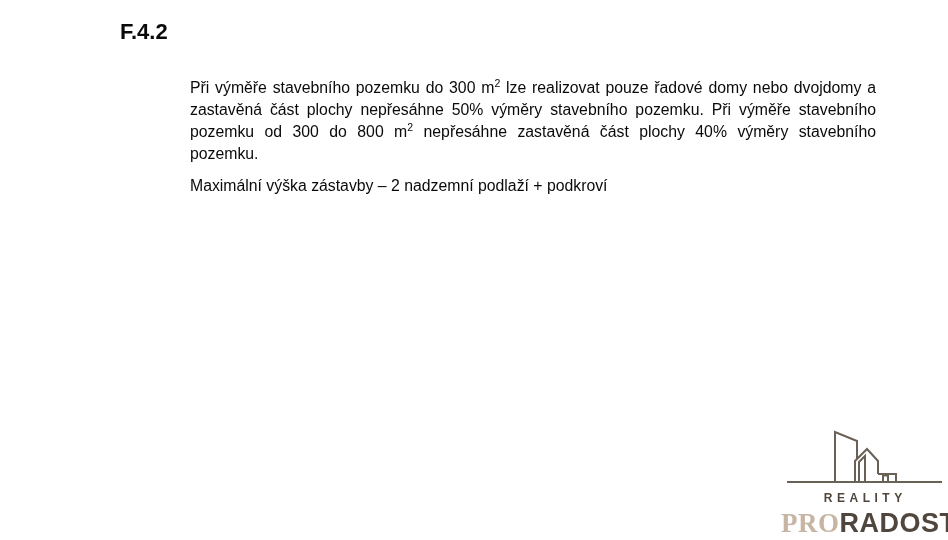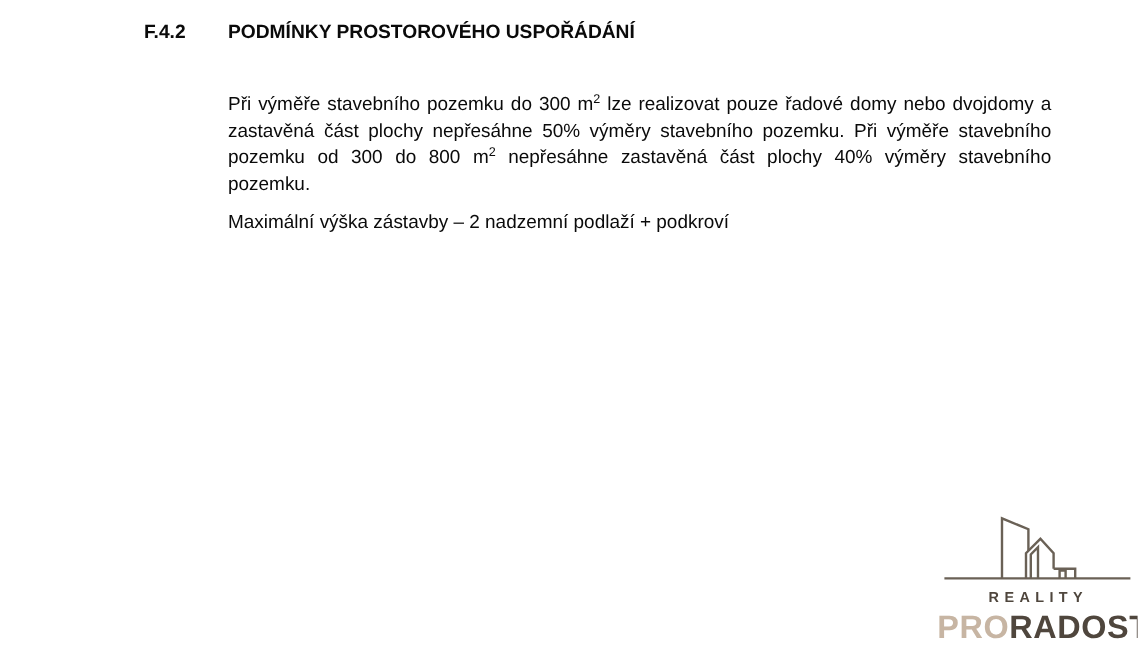--- a/index.html
+++ b/index.html
@@ -11,21 +11,21 @@
   }
   .page {
     position: relative;
     width: 948px; height: 540px;
     background: #ffffff;
     overflow: hidden;
   }
   .heading {
     position: absolute; left: 120px; top: 19px;
     display: flex;
-    font-weight: 700; font-size: 16px;
+    font-weight: 700; font-size: 22px;
     color: #0a0a0a;
     white-space: nowrap;
   }
   .heading-num { flex: 0 0 70px; width: 70px; }
   .content {
     position: absolute; left: 190px; top: 41px; width: 686px;
     font-size: 15.8px; line-height: 22px;
     text-align: justify;
     color: #0a0a0a;
     margin-top: 36px;
@@ -55,30 +55,29 @@
     color: var(--logo-dark, #4f463d);
     white-space: nowrap;
   }
   .logo-line2 {
     font-size: 27px; font-weight: 700;
     letter-spacing: 0.5px;
     line-height: 29px;
     color: var(--logo-dark, #4f463d);
     white-space: nowrap;
   }
-  .logo-accent { color: var(--logo-accent, #c7b5a3); }
+  .logo-accent { color: var(--logo-accent, #c7b5a3); font-family: Liberation Serif, serif; }
 </style>
 </head>
 <body>
 
 <div class="page">
 
   <div class="heading">
     <span class="heading-num">F.4.2</span>
-    <span class="heading-title">PODMÍNKY PROSTOROVÉHO USPOŘÁDÁNÍ</span>
   </div>
 
   <div class="content">
       <p><span>Při výměře stavebního pozemku do 300 m</span><sup>2</sup><span> lze realizovat pouze řadové domy nebo dvojdomy  a zastavěná část plochy nepřesáhne 50% výměry stavebního pozemku. Při výměře stavebního pozemku od 300 do 800 m</span><sup>2</sup><span> nepřesáhne zastavěná část plochy 40% výměry stavebního pozemku.</span></p>
       <p><span>Maximální výška zástavby – 2 nadzemní podlaží + podkroví</span></p>
     </div>
 
   <div class="logo">
     <svg width="164" height="58" viewBox="0 0 164 58" aria-hidden="true">
       <g class="skyline">

